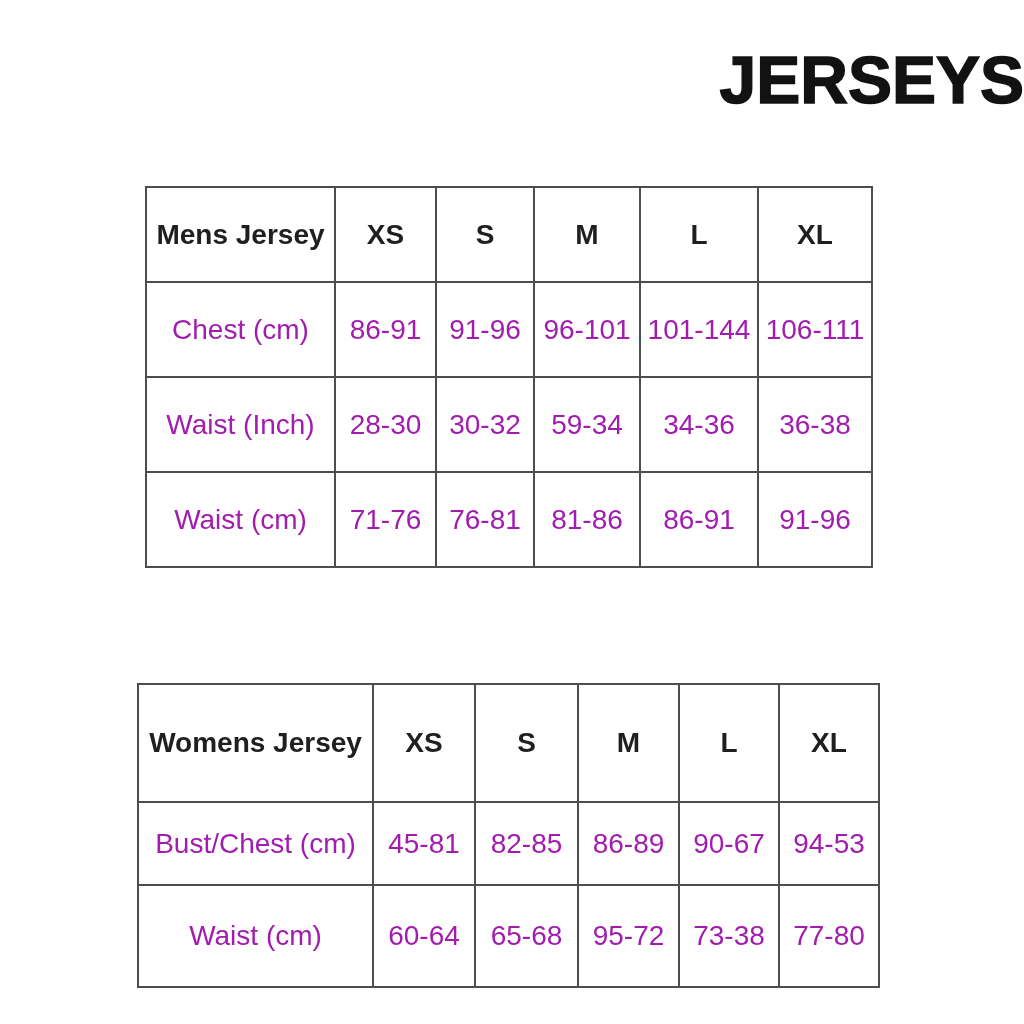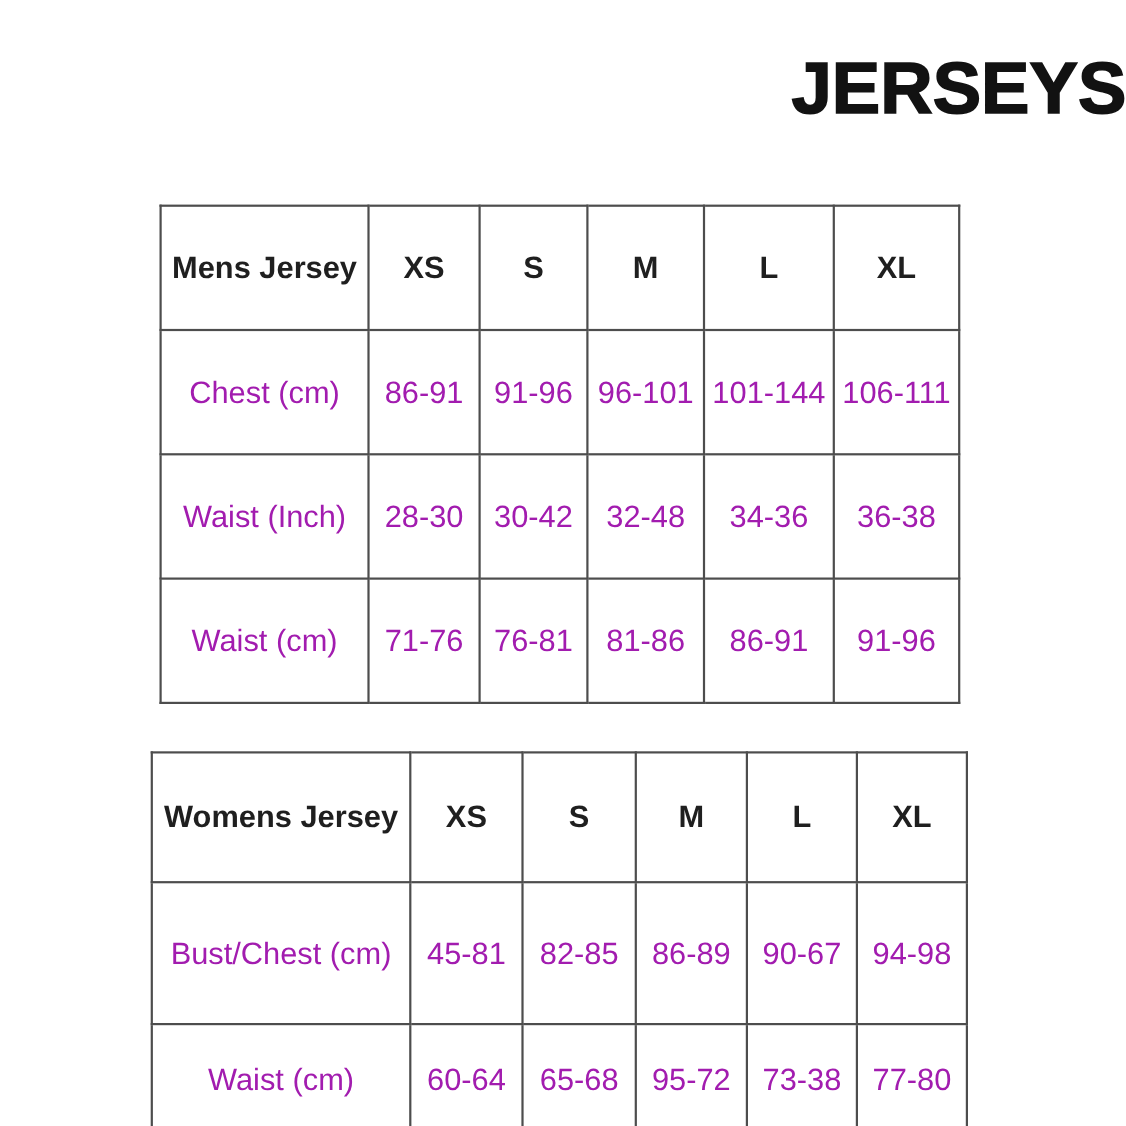--- a/index.html
+++ b/index.html
@@ -50,28 +50,28 @@
   }
   td.row-label, th.corner-label {
     text-align: left;
     padding-left: 14px;
   }
   #mens-table {
     left: 145px;
     top: 186px;
     width: 726px;
   }
-  #mens-table tr { height: 113px; }
+  #mens-table tr { height: 95px; }
   #womens-table {
     left: 137px;
     top: 683px;
     width: 741px;
   }
   #womens-table tr.hdr { height: 118px; }
-  #womens-table tr.r1 { height: 129px; margin-left: 23px; }
+  #womens-table tr.r1 { height: 83px; margin-left: 23px; }
   #womens-table tr.r2 { height: 102px; }
 </style>
 </head>
 <body>
 
 <div class="page-title">JERSEYS</div>
 
 <table class="size-table" id="mens-table">
   <colgroup>
     <col style="width:189px">
@@ -94,22 +94,22 @@
     <td class="row-label">Chest (cm)</td>
     <td>86-91</td>
     <td>91-96</td>
     <td>96-101</td>
     <td>101-144</td>
     <td>106-111</td>
   </tr>
   <tr>
     <td class="row-label">Waist (Inch)</td>
     <td>28-30</td>
-    <td>30-42</td>
-    <td>32-48</td>
+    <td>30-32</td>
+    <td>59-34</td>
     <td>34-36</td>
     <td>36-38</td>
   </tr>
   <tr>
     <td class="row-label">Waist (cm)</td>
     <td>71-76</td>
     <td>76-81</td>
     <td>81-86</td>
     <td>86-91</td>
     <td>91-96</td>
@@ -134,21 +134,21 @@
     <th>M</th>
     <th>L</th>
     <th>XL</th>
   </tr>
   <tr class="r1">
     <td class="row-label">Bust/Chest (cm)</td>
     <td>45-81</td>
     <td>82-85</td>
     <td>86-89</td>
     <td>90-67</td>
-    <td>94-98</td>
+    <td>94-53</td>
   </tr>
   <tr class="r2">
     <td class="row-label">Waist (cm)</td>
     <td>60-64</td>
     <td>65-68</td>
     <td>95-72</td>
     <td>73-38</td>
     <td>77-80</td>
   </tr>
 </tbody>

